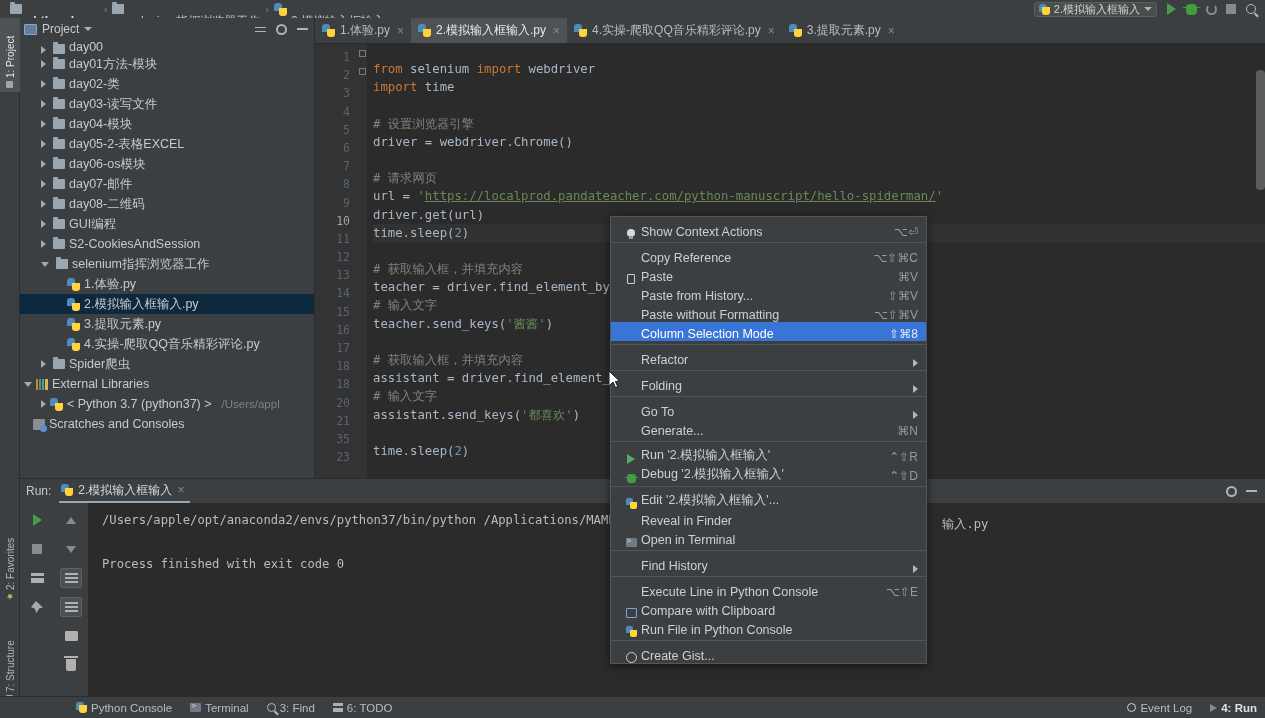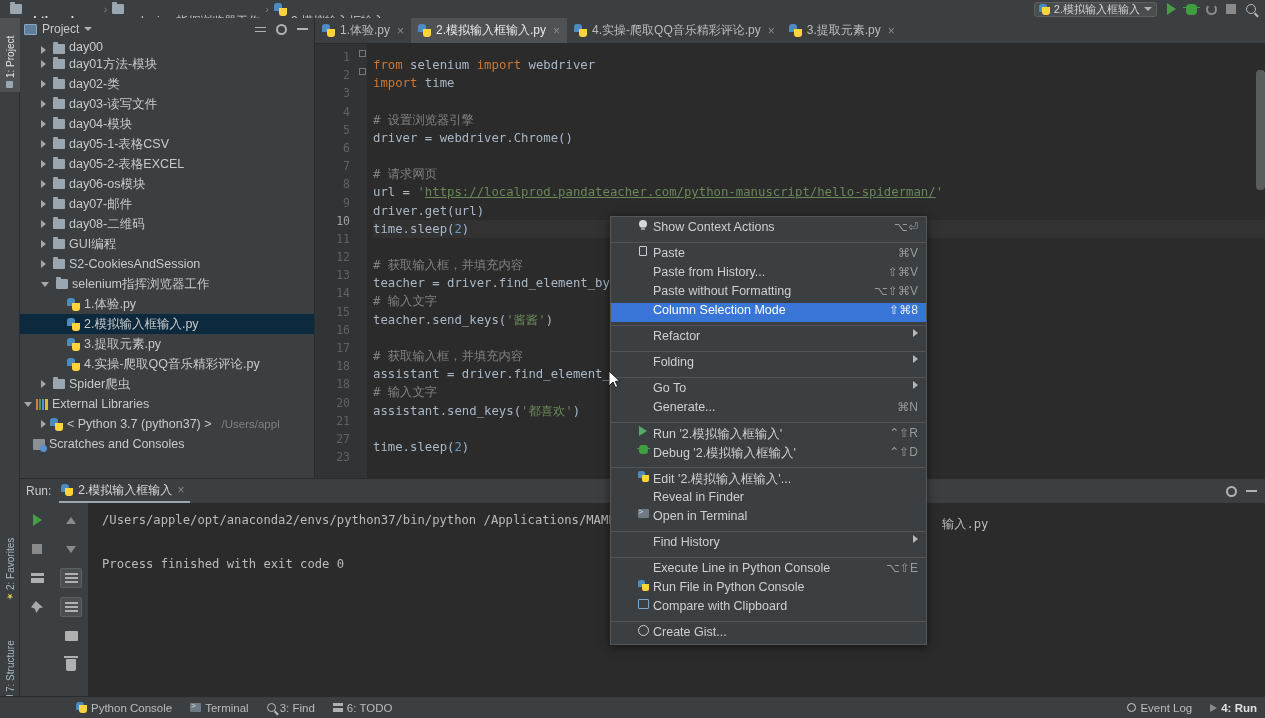--- a/index.html
+++ b/index.html
@@ -129,42 +129,42 @@
   .gutter {
     position:absolute; left:0; top:0; width:42px; height:100%;
     background:#313335; color:#606366; font-family:"DejaVu Sans Mono","Liberation Mono",monospace;
     font-size:11.5px; text-align:right; padding-top:4px;
   }
   .gutter div { height:18.2px; line-height:18.2px; padding-right:7px; }
   .gutter div.cur { color:#a4a3a3; }
   .foldcol { position:absolute; left:42px; top:0; width:10px; height:100%; background:#313335; }
   .fold-m { position:absolute; left:2px; width:7px;height:7px;border:1px solid #787878; }
   .code {
-    position:absolute; left:58px; top:0; right:0; height:100%;
+    position:absolute; left:58px; top:12px; right:0; height:100%;
     font-family:"DejaVu Sans Mono","Liberation Mono",monospace;
-    font-size:12.3px; padding-top:12px; white-space:pre;
+    font-size:12.3px; padding-top:4px; white-space:pre;
   }
   .code div { height:18.2px; line-height:18.2px; color:#a9b7c6; }
   .code div.curline { background:#323232; }
   .kw { color:#cc7832; }
   .cm { color:#808080; }
   .str { color:#6a8759; }
   .url { color:#6a8759; text-decoration:underline; }
   .num { color:#6897bb; }
 
   
   .ctxmenu {
     position:absolute; left:610px; top:216px; width:317px;
     background:#3c3f41; border:1px solid #565656;
     box-shadow: 0 2px 9px rgba(0,0,0,.55);
     padding: 3px 0 0 0; z-index:50;
   }
   .mi {
-    height:19px; display:flex; align-items:flex-start;
-    padding-left:24px; padding-right:8px; font-size:12.5px; color:#cfcfcf;
+    height:19px; display:flex; align-items:flex-end;
+    padding-left:12px; padding-right:8px; font-size:12.5px; color:#cfcfcf;
     white-space:nowrap;
   }
   .mi .mi-ic { width:16px; flex:none; display:flex; align-items:center; justify-content:center; }
   .mi .mi-lbl { flex:1; padding-left:2px; }
   .mi .mi-key { color:#9a9a9a; font-size:12px; padding-left:14px; }
   .mi.hl { background:#3875d7; color:#ffffff; }
   .mi.hl .mi-key { color:#e8edf7; }
   .mi .mi-arrow { width:0;height:0;border-left:5px solid #b6b6b6;border-top:4px solid transparent;border-bottom:4px solid transparent; }
   .msep { height:1px; background:#525456; margin:3px 0; }
   .bulb-ico { width:8px;height:10px;position:relative; }
@@ -336,25 +336,20 @@
         </div>
         <div class="trow" style="padding-left: 21px; text-align: right;">
           <span class="arrow-r"></span>
           <span class="ico folder-ico" style="margin-left: 3px;"></span>
           <span>day03-读写文件</span>
         </div>
         <div class="trow" style="padding-left: 21px;">
           <span class="arrow-r"></span>
           <span class="ico folder-ico" style="margin-left: 3px;"></span>
           <span>day04-模块</span>
-        </div>
-        <div class="trow" style="padding-left: 21px;">
-          <span class="arrow-r"></span>
-          <span class="ico folder-ico" style="margin-left: 3px;"></span>
-          <span>day05-1-表格CSV</span>
         </div>
         <div class="trow" style="padding-left: 21px;">
           <span class="arrow-r"></span>
           <span class="ico folder-ico" style="margin-left: 3px;"></span>
           <span>day05-2-表格EXCEL</span>
         </div>
         <div class="trow" style="padding-left: 21px;">
           <span class="arrow-r"></span>
           <span class="ico folder-ico" style="margin-left: 3px;"></span>
           <span>day06-os模块</span>
@@ -467,21 +462,21 @@
           <div>12</div>
           <div>13</div>
           <div>14</div>
           <div>15</div>
           <div>16</div>
           <div>17</div>
           <div>18</div>
           <div>18</div>
           <div>20</div>
           <div>21</div>
-          <div>27</div>
+          <div>35</div>
           <div>23</div>
         </div>
       <div class="foldcol">
         <span class="fold-m" style="top:6px"></span>
         <span class="fold-m" style="top:24px"></span>
       </div>
       <div class="code" id="code"><div><span class="kw">from</span> selenium <span class="kw">import</span> webdriver</div><div><span class="kw">import</span> time</div><div>&nbsp;</div><div><span class="cm"># 设置浏览器引擎</span></div><div>driver = webdriver.Chrome()</div><div>&nbsp;</div><div><span class="cm"># 请求网页</span></div><div>url = <span class="str">'</span><span class="url">https://localprod.pandateacher.com/python-manuscript/hello-spiderman/</span><span class="str">'</span></div><div>driver.get(url)</div><div class="curline">time.sleep(<span class="num">2</span>)</div><div>&nbsp;</div><div><span class="cm"># 获取输入框，并填充内容</span></div><div>teacher = driver.find_element_by_i</div><div><span class="cm"># 输入文字</span></div><div>teacher.send_keys(<span class="str">'酱酱'</span>)</div><div>&nbsp;</div><div><span class="cm"># 获取输入框，并填充内容</span></div><div>assistant = driver.find_element_by</div><div><span class="cm"># 输入文字</span></div><div>assistant.send_keys(<span class="str">'都喜欢'</span>)</div><div>&nbsp;</div><div>time.sleep(<span class="num">2</span>)</div><div>&nbsp;</div></div>
       <div class="scroll-v"></div>
     </div>
   </div>
@@ -489,20 +484,25 @@
   <div class="ctxmenu" id="ctxmenu">
       <div class="mi">
         <span class="mi-ic">
           <span class="bulb-ico"></span>
         </span>
         <span class="mi-lbl">Show Context Actions</span>
         <span class="mi-key">⌥⏎</span>
       </div>
       <div class="msep"></div>
       <div class="mi">
+        <span class="mi-ic"></span>
+        <span class="mi-lbl">Copy Reference</span>
+        <span class="mi-key">⌥⇧⌘C</span>
+      </div>
+      <div class="mi">
         <span class="mi-ic">
           <span class="clip-ico"></span>
         </span>
         <span class="mi-lbl">Paste</span>
         <span class="mi-key">⌘V</span>
       </div>
       <div class="mi">
         <span class="mi-ic"></span>
         <span class="mi-lbl">Paste from History...</span>
         <span class="mi-key">⇧⌘V</span>
@@ -579,29 +579,29 @@
         <span class="mi-arrow"></span>
       </div>
       <div class="msep"></div>
       <div class="mi">
         <span class="mi-ic"></span>
         <span class="mi-lbl">Execute Line in Python Console</span>
         <span class="mi-key">⌥⇧E</span>
       </div>
       <div class="mi">
         <span class="mi-ic">
+          <span class="cmp-ico"></span>
+        </span>
+        <span class="mi-lbl">Compare with Clipboard</span>
+      </div>
+      <div class="mi">
+        <span class="mi-ic">
           <span class="pysm-ico"></span>
         </span>
         <span class="mi-lbl">Run File in Python Console</span>
-      </div>
-      <div class="mi">
-        <span class="mi-ic">
-          <span class="cmp-ico"></span>
-        </span>
-        <span class="mi-lbl">Compare with Clipboard</span>
       </div>
       <div class="msep"></div>
       <div class="mi">
         <span class="mi-ic">
           <span class="gh-ico"></span>
         </span>
         <span class="mi-lbl">Create Gist...</span>
       </div>
     </div>
 

